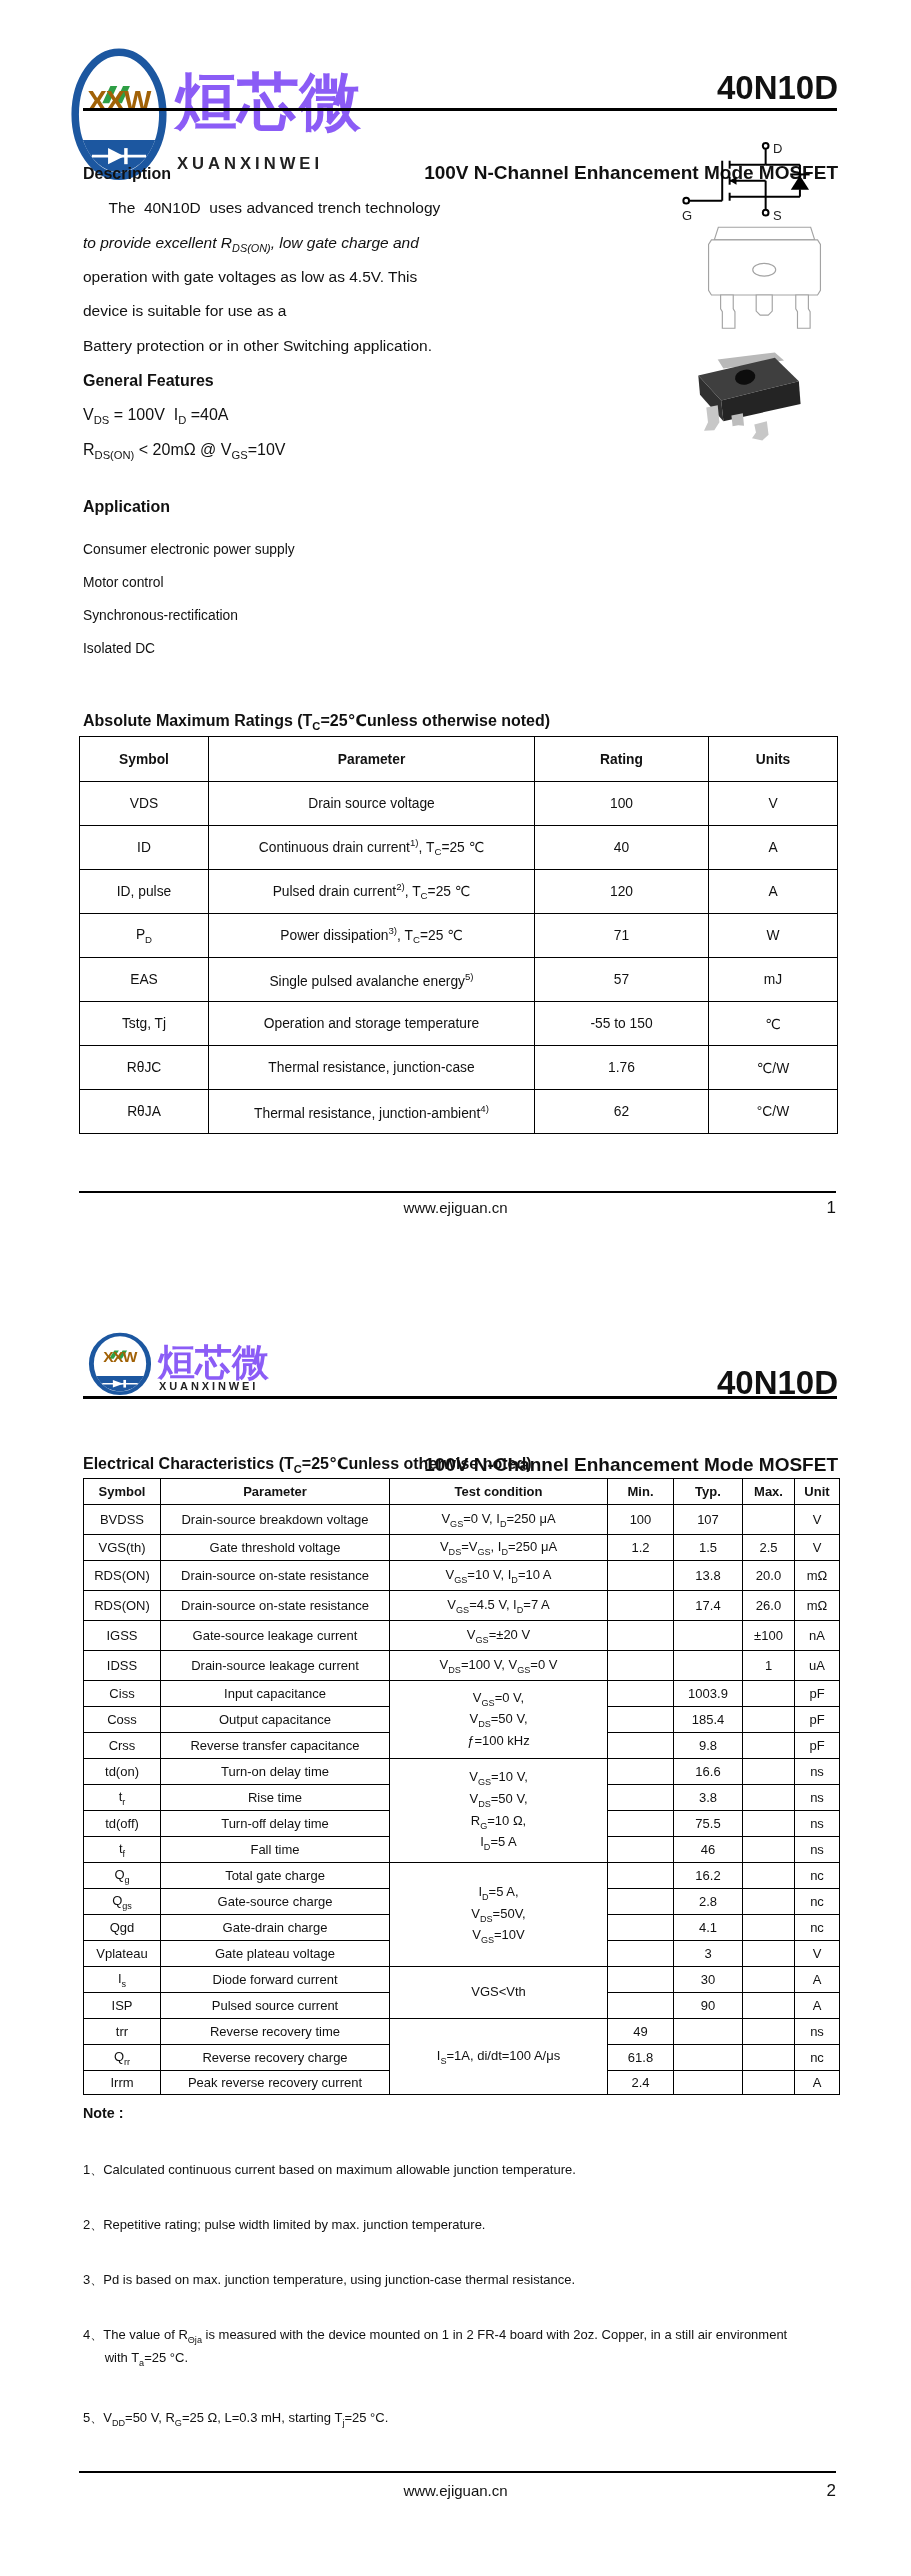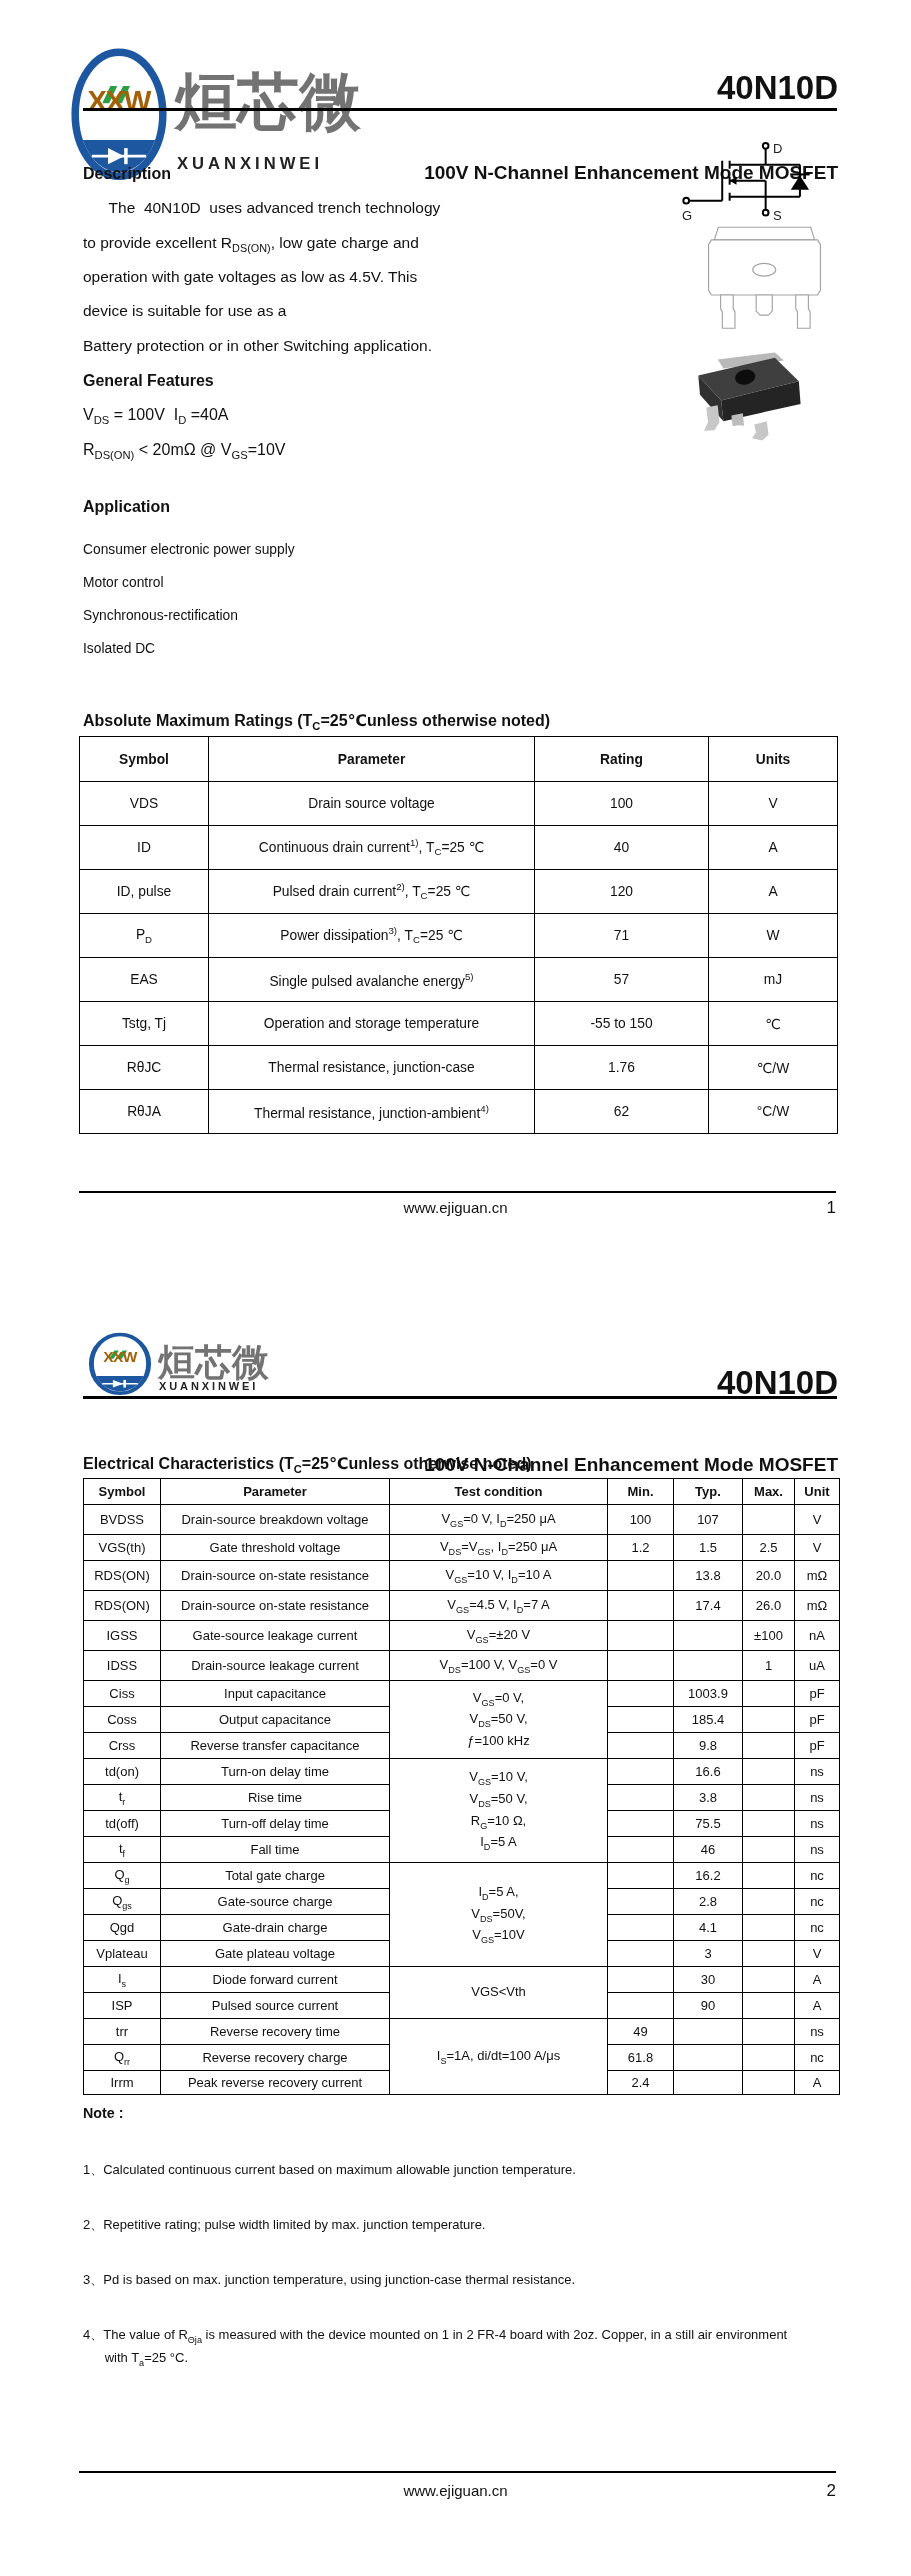--- a/index.html
+++ b/index.html
@@ -10,21 +10,21 @@
   .p2{top:1288px;height:1288px;}
   .abs{position:absolute;}
   .rule{position:absolute;background:#000;}
   .part-title{position:absolute;right:73px;font-weight:bold;font-size:33px;letter-spacing:0px;}
   .subtitle{position:absolute;right:73px;font-weight:bold;font-size:19px;margin-top:44px;}
   .h1{position:absolute;font-weight:bold;font-size:16px;white-space:nowrap;}
   .bodyline{position:absolute;font-size:15.5px;white-space:pre;}
   .applist div{height:33px;font-size:13.8px;}
   .emblem{position:absolute;}
   .emblem .xxw{position:absolute;left:0;width:100%;text-align:center;font-weight:bold;color:#a16207;}
-  .cnname{position:absolute;font-weight:bold;color:#737373;white-space:nowrap;}
+  .cnname{position:absolute;font-weight:bold;color:#8b5cf6;white-space:nowrap;}
   .enname{position:absolute;font-weight:bold;color:#222;white-space:nowrap;}
   table{border-collapse:collapse;table-layout:fixed;position:absolute;background:#fff;}
   table, td{border:1.1px solid #000;}
   td{border-top-width:1.7px;border-bottom-width:1.7px;text-align:center;vertical-align:middle;
      font-size:13px;padding:1.1px 3.4px;overflow:hidden;}
   table{border-width:1.7px;}
   .amr td{font-size:13.8px;}
   .thead td{font-weight:bold;}
   .cond{line-height:1.55;}
   sub{font-size:70%;}
@@ -57,21 +57,21 @@
     </div>
     <div class="cnname" style="left:175px;top:60px;font-size:62px;">烜芯微</div>
     <div class="enname" style="left:177px;top:154px;font-size:16.6px;letter-spacing:4px;">XUANXINWEI</div>
 
     <div class="part-title" style="top:69px;">40N10D</div>
     <div class="rule" style="left:83px;top:108px;width:754px;height:2.9px;"></div>
     <div class="subtitle" style="top:118px;">100V N-Channel Enhancement Mode MOSFET</div>
 
     <div class="h1" style="left:83px;top:165px;">Description</div>
     <div class="bodyline" style="left:83px;top:199px;">      The  40N10D  uses advanced trench technology</div>
-    <div class="bodyline" style="left:83px;top:234px;">to provide excellent R<sub>DS(ON)</sub>, low gate charge and</div>
+    <div class="bodyline" style="left:83px;top:234px;font-style:italic;">to provide excellent R<sub>DS(ON)</sub>, low gate charge and</div>
     <div class="bodyline" style="left:83px;top:268px;">operation with gate voltages as low as 4.5V. This</div>
     <div class="bodyline" style="left:83px;top:302px;">device is suitable for use as a</div>
     <div class="bodyline" style="left:83px;top:337px;">Battery protection or in other Switching application.</div>
 
     <div class="h1" style="left:83px;top:372px;">General Features</div>
     <div class="bodyline" style="left:83px;top:406px;font-size:16px;">V<sub>DS</sub> = 100V  I<sub>D</sub> =40A</div>
     <div class="bodyline" style="left:83px;top:441px;font-size:16px;">R<sub>DS(ON)</sub> &lt; 20mΩ @ V<sub>GS</sub>=10V</div>
 
     <div class="h1" style="left:83px;top:498px;">Application</div>
     <div class="applist abs" style="left:83px;top:542px;">
@@ -433,20 +433,21 @@
       </tr>
     </tbody>
       </table>
 
     <div class="note-title" style="left:83px;top:817px;">Note :</div>
     <div class="notes" style="left:83px;top:836px;">
       <div>1、Calculated continuous current based on maximum allowable junction temperature.</div>
       <div>2、Repetitive rating; pulse width limited by max. junction temperature.</div>
       <div>3、Pd is based on max. junction temperature, using junction-case thermal resistance.</div>
       <div>4、The value of R<sub>Θja</sub> is measured with the device mounted on 1 in 2 FR-4 board with 2oz. Copper, in a still air environment<br>      with T<sub>a</sub>=25 °C.</div>
+      <div>5、V<sub>DD</sub>=50 V, R<sub>G</sub>=25 Ω, L=0.3 mH, starting T<sub>j</sub>=25 °C.</div>
     </div>
 
     <div class="rule" style="left:79px;top:1183px;width:757px;height:2.3px;"></div>
     <div class="footer-url" style="top:1194px;">www.ejiguan.cn</div>
     <div class="footer-num" style="top:1193px;">2</div>
   </section>
 
 </div>
 
 

